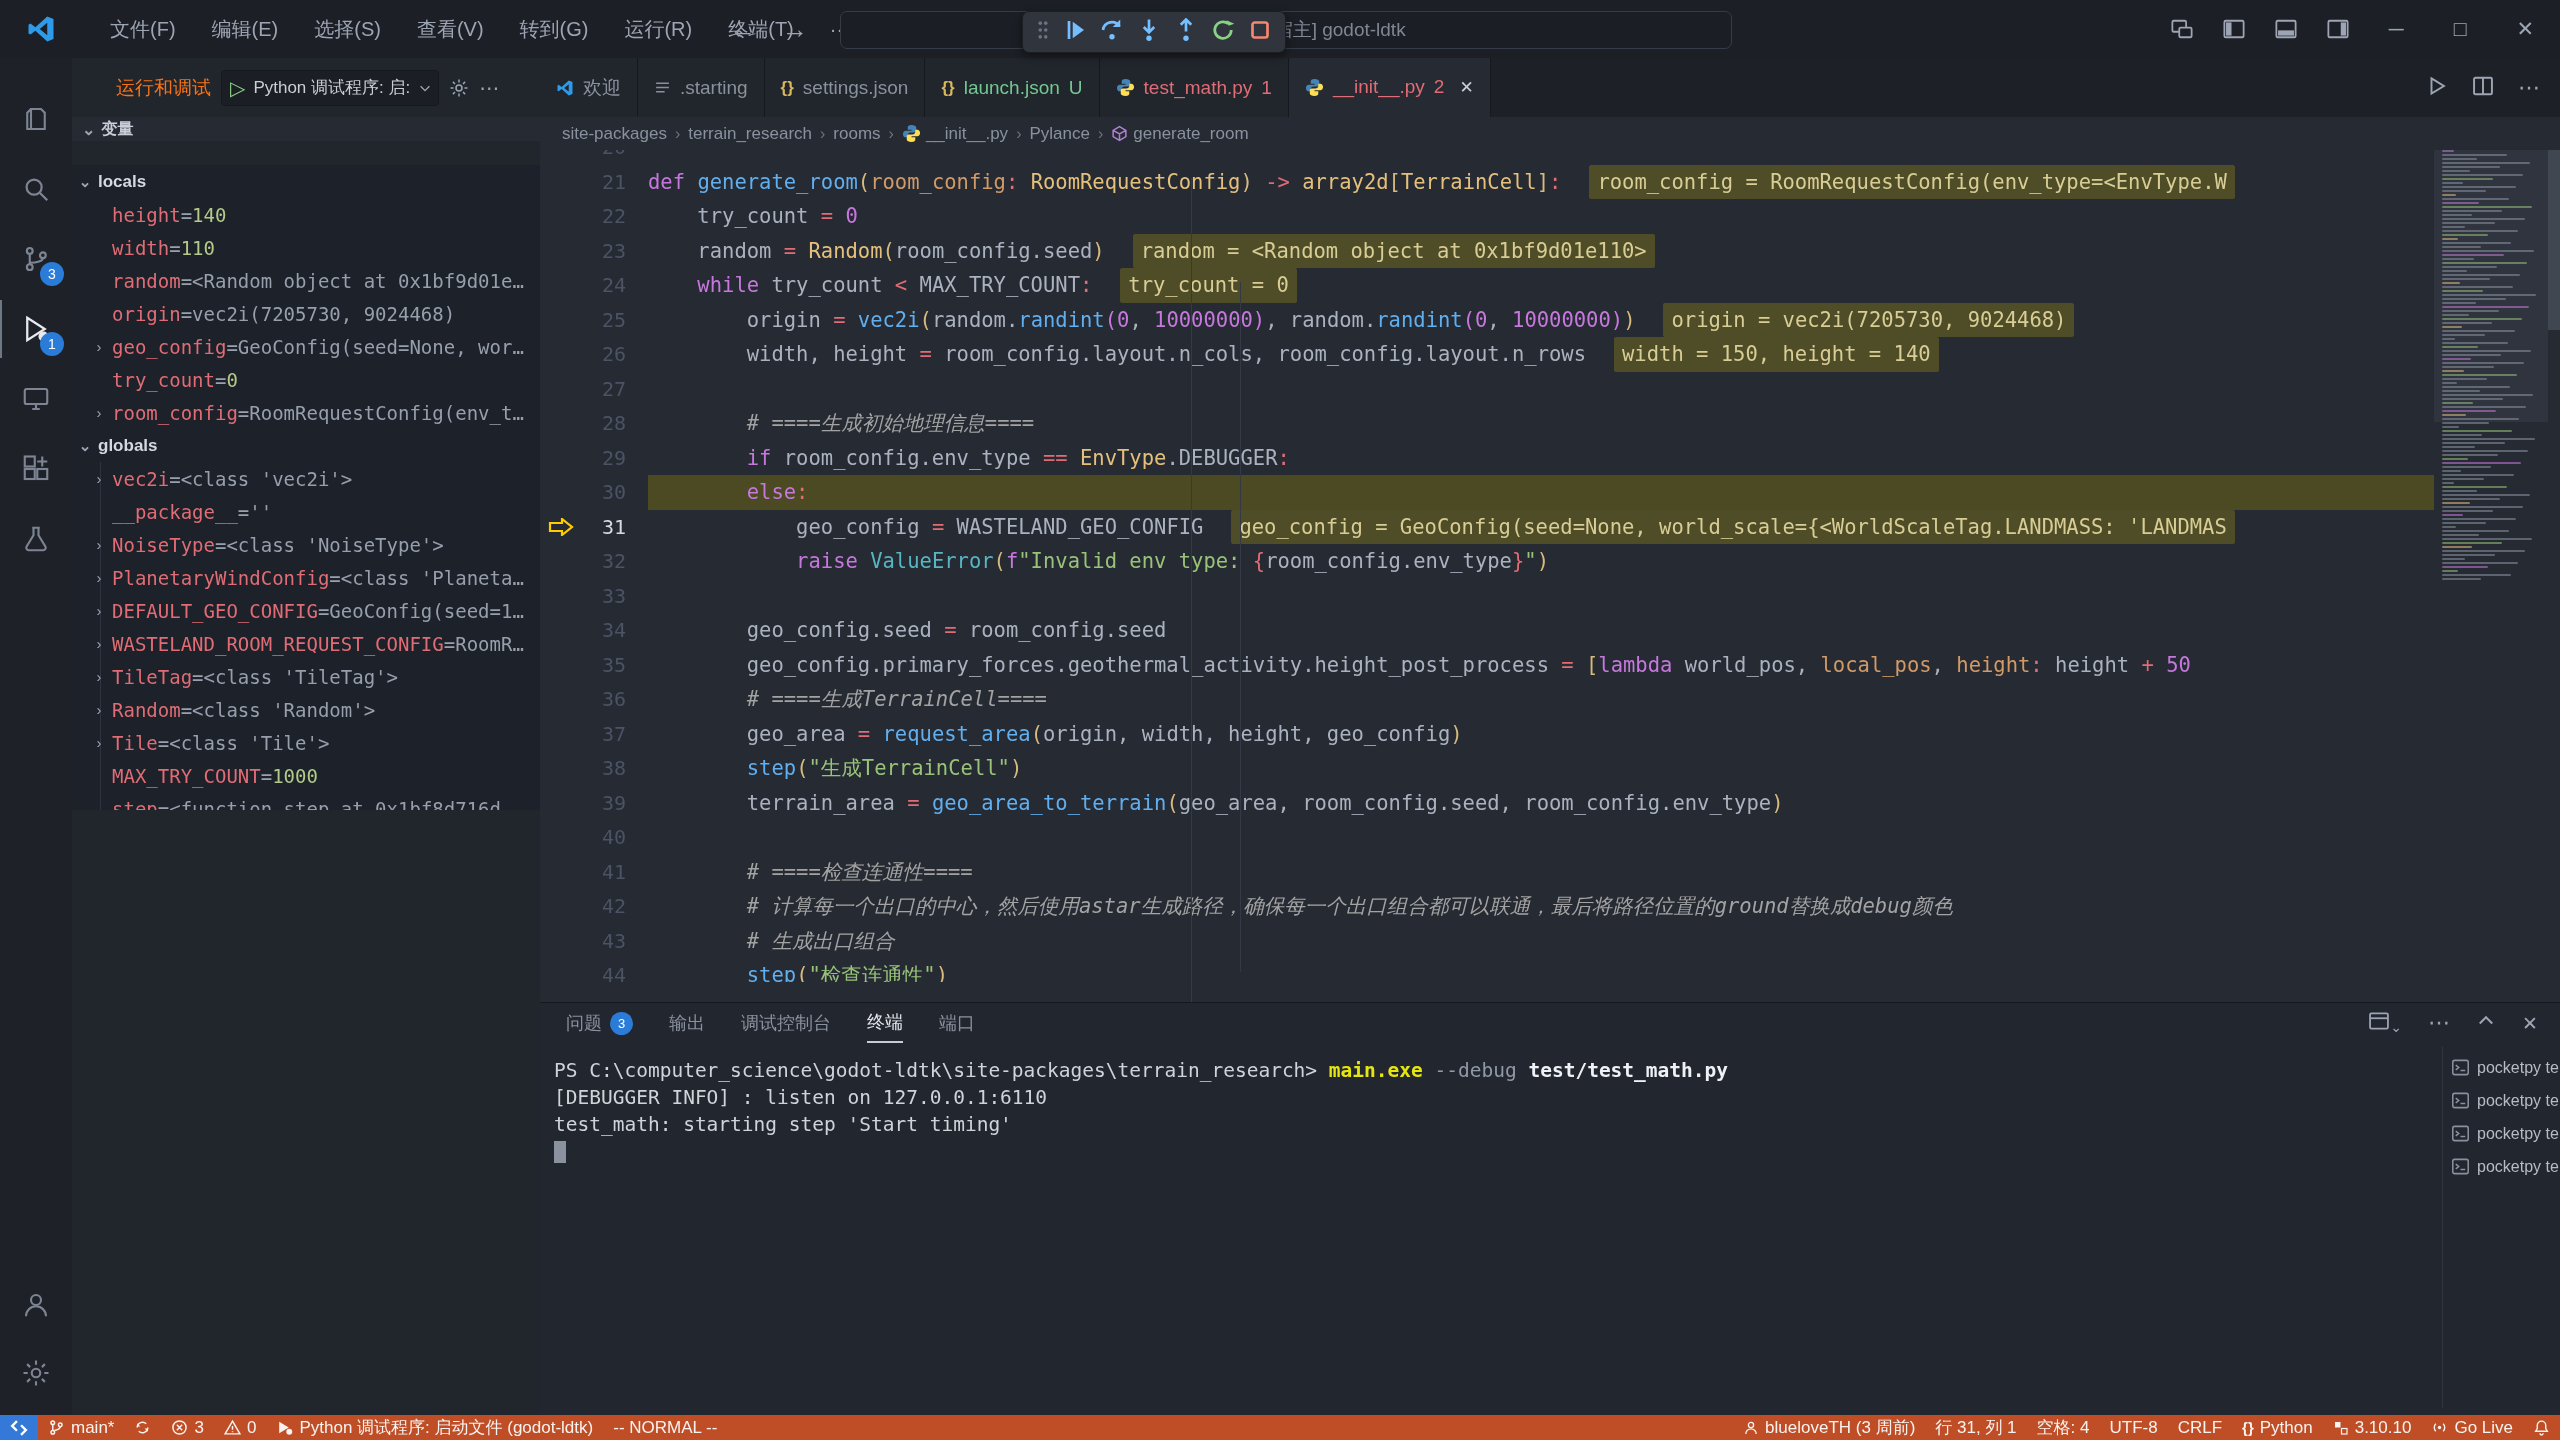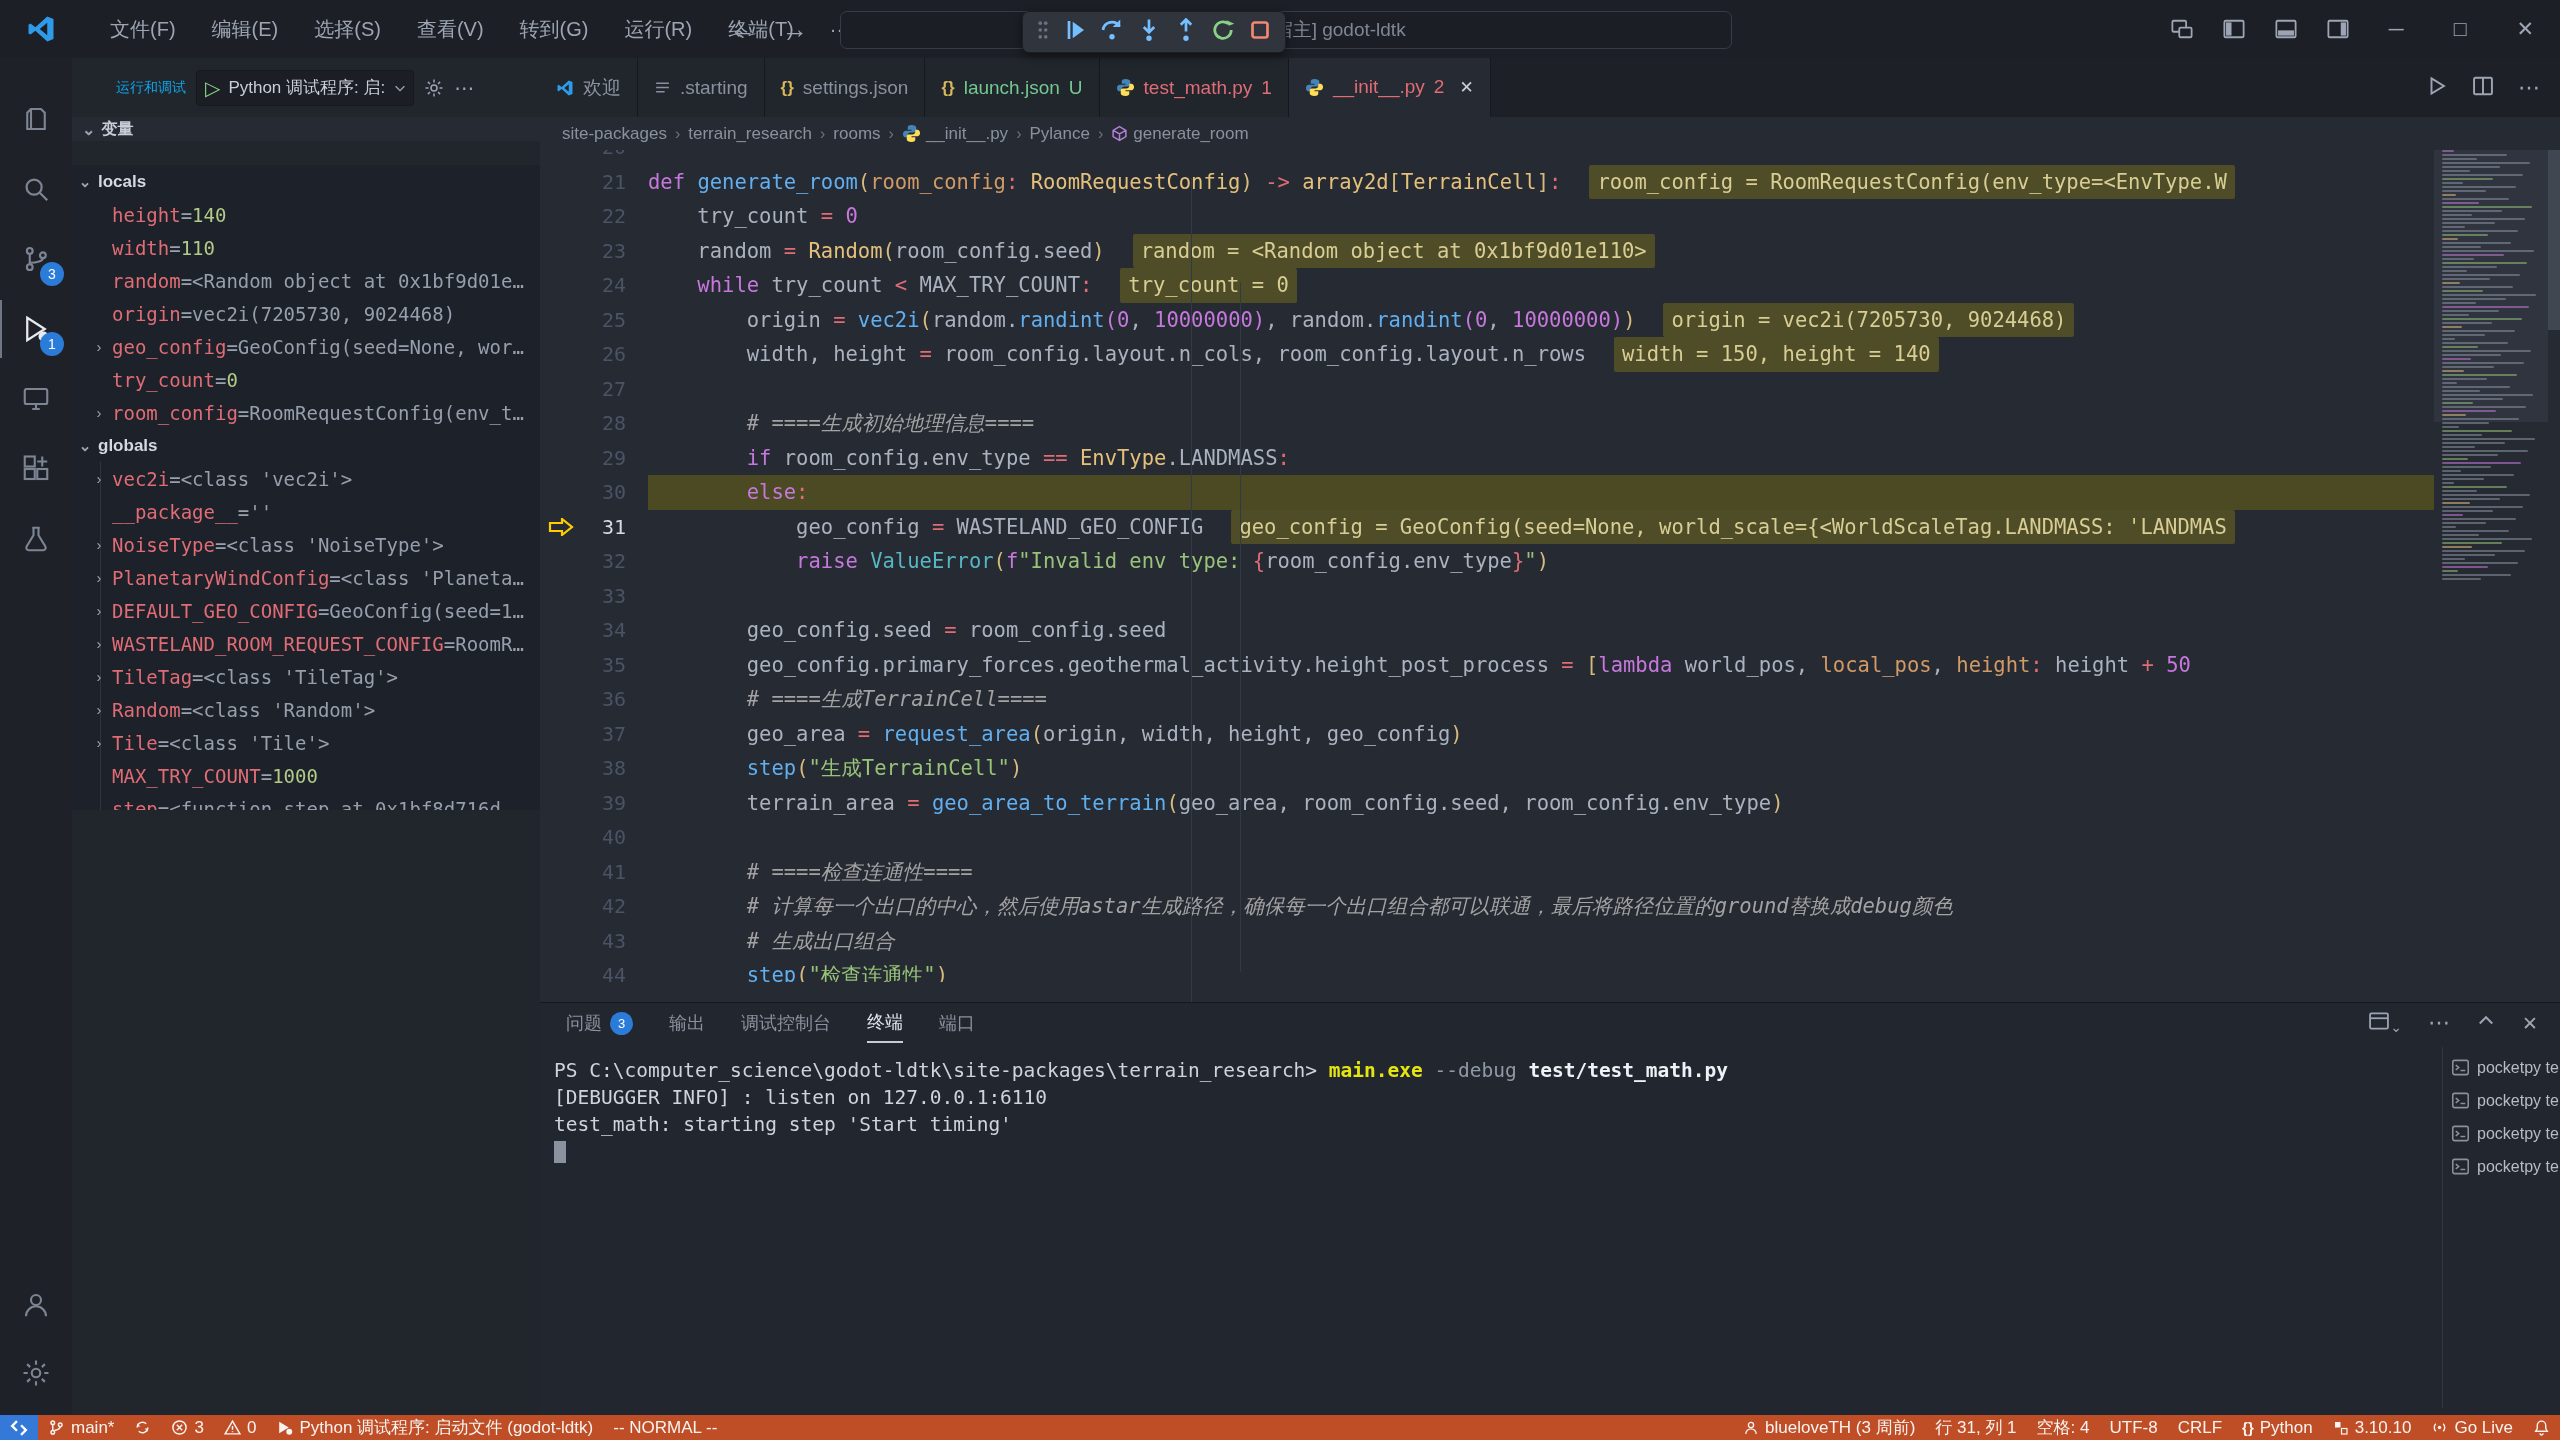--- a/index.html
+++ b/index.html
@@ -22,21 +22,21 @@
           justify-content:space-evenly;z-index:50;}
   
   #activitybar{left:0;top:58px;width:72px;height:1357px;background:#1e2127;border-right:1px solid #15181d;}
   .act-ic{position:absolute;left:0;width:72px;height:58px;display:flex;align-items:center;justify-content:center;color:#7d8594;}
   .act-ic.active{color:#e8eaf0;box-shadow:inset 2px 0 0 #6f7685;}
   .badge{position:absolute;right:8px;bottom:2px;min-width:24px;height:24px;border-radius:12px;background:#2b7cd8;
          color:#fff;font-size:14px;display:flex;align-items:center;justify-content:center;padding:0 4px;box-sizing:border-box;}
   
   #sidebar{left:72px;top:58px;width:468px;height:1357px;background:#21252c;}
   #runheader{left:0;top:0;width:468px;height:59px;display:flex;align-items:center;gap:10px;padding-left:44px;box-sizing:border-box;}
-  #runheader .rh-label{font-size:14px;color:#0ea5e9;white-space:nowrap;}
+  #runheader .rh-label{font-size:19px;color:#f97316;white-space:nowrap;}
   #runcombo{display:flex;align-items:center;height:34px;background:#1b1e24;border:1px solid #15181d;border-radius:4px;overflow:hidden;}
   #runcombo .play{padding:0 8px;color:#89d185;font-size:20px;}
   #runcombo .cfg{font-size:17px;color:#c9ced8;max-width:170px;white-space:nowrap;overflow:hidden;padding-right:2px;}
   #runcombo .chev{padding:0 6px;color:#9da5b4;}
   .sec-hd{position:relative;width:468px;height:24px;background:#262a32;display:flex;align-items:center;gap:6px;
           padding-left:10px;box-sizing:border-box;font-size:16px;font-weight:bold;color:#c9ced8;}
   .sec-hd .chev{color:#9da5b4;}
   .sec-bd{position:relative;width:468px;background:#1d2129;overflow:hidden;}
   
   .vrow{position:relative;height:33px;display:flex;align-items:center;white-space:nowrap;
@@ -597,21 +597,21 @@
       <div id="codearea" class="abs" style="top: -20px;">
           <div class="cline"></div>
           <div class="cline"><span class="tk-kw">def</span><span class="tk-tx"> </span><span class="tk-fn">generate_room</span><span class="tk-b1">(</span><span class="tk-pm">room_config</span><span class="tk-op">:</span><span class="tk-tx"> </span><span class="tk-ty">RoomRequestConfig</span><span class="tk-b1">)</span><span class="tk-tx"> </span><span class="tk-op">-&gt;</span><span class="tk-tx"> </span><span class="tk-ty">array2d</span><span class="tk-b1">[</span><span class="tk-ty">TerrainCell</span><span class="tk-b1">]</span><span class="tk-op">:</span><span class="hint">room_config = RoomRequestConfig(env_type=&lt;EnvType.W</span></div>
           <div class="cline"><span class="tk-tx">    try_count </span><span class="tk-op">=</span><span class="tk-tx"> </span><span class="tk-nm">0</span></div>
           <div class="cline"><span class="tk-tx">    random </span><span class="tk-op">=</span><span class="tk-tx"> </span><span class="tk-ty">Random</span><span class="tk-b1">(</span><span class="tk-tx">room_config.seed</span><span class="tk-b1">)</span><span class="hint">random = &lt;Random object at 0x1bf9d01e110&gt;</span></div>
           <div class="cline"><span class="tk-kw">    while</span><span class="tk-tx"> try_count </span><span class="tk-op">&lt;</span><span class="tk-tx"> MAX_TRY_COUNT</span><span class="tk-op">:</span><span class="hint">try_count = 0</span></div>
           <div class="cline"><span class="tk-tx">        origin </span><span class="tk-op">=</span><span class="tk-tx"> </span><span class="tk-fn">vec2i</span><span class="tk-b1">(</span><span class="tk-tx">random.</span><span class="tk-fn">randint</span><span class="tk-b2">(</span><span class="tk-nm">0</span><span class="tk-tx">, </span><span class="tk-nm">10000000</span><span class="tk-b2">)</span><span class="tk-tx">, random.</span><span class="tk-fn">randint</span><span class="tk-b2">(</span><span class="tk-nm">0</span><span class="tk-tx">, </span><span class="tk-nm">10000000</span><span class="tk-b2">)</span><span class="tk-b1">)</span><span class="hint">origin = vec2i(7205730, 9024468)</span></div>
           <div class="cline"><span class="tk-tx">        width, height </span><span class="tk-op">=</span><span class="tk-tx"> room_config.layout.n_cols, room_config.layout.n_rows</span><span class="hint">width = 150, height = 140</span></div>
           <div class="cline"></div>
           <div class="cline"><span class="tk-cm">        # ====生成初始地理信息====</span></div>
-          <div class="cline"><span class="tk-kw">        if</span><span class="tk-tx"> room_config.env_type </span><span class="tk-op">==</span><span class="tk-tx"> </span><span class="tk-ty">EnvType</span><span class="tk-tx">.LANDMASS</span><span class="tk-op">:</span></div>
+          <div class="cline"><span class="tk-kw">        if</span><span class="tk-tx"> room_config.env_type </span><span class="tk-op">==</span><span class="tk-tx"> </span><span class="tk-ty">EnvType</span><span class="tk-tx">.DEBUGGER</span><span class="tk-op">:</span></div>
           <div class="cline cur"><span class="tk-kw">        else</span><span class="tk-op">:</span></div>
           <div class="cline"><span class="tk-tx">            geo_config </span><span class="tk-op">=</span><span class="tk-tx"> WASTELAND_GEO_CONFIG</span><span class="hint">geo_config = GeoConfig(seed=None, world_scale={&lt;WorldScaleTag.LANDMASS: 'LANDMAS</span></div>
           <div class="cline"><span class="tk-kw">            raise</span><span class="tk-tx"> </span><span class="tk-cy">ValueError</span><span class="tk-b1">(</span><span class="tk-kw">f</span><span class="tk-st">"Invalid env type: </span><span class="tk-op">{</span><span class="tk-tx">room_config.env_type</span><span class="tk-op">}</span><span class="tk-st">"</span><span class="tk-b1">)</span></div>
           <div class="cline"></div>
           <div class="cline"><span class="tk-tx">        geo_config.seed </span><span class="tk-op">=</span><span class="tk-tx"> room_config.seed</span></div>
           <div class="cline"><span class="tk-tx">        geo_config.primary_forces.geothermal_activity.height_post_process </span><span class="tk-op">=</span><span class="tk-tx"> </span><span class="tk-b1">[</span><span class="tk-kw">lambda</span><span class="tk-tx"> world_pos, </span><span class="tk-pm">local_pos</span><span class="tk-tx">, </span><span class="tk-pm">height</span><span class="tk-op">:</span><span class="tk-tx"> height </span><span class="tk-op">+</span><span class="tk-tx"> </span><span class="tk-nm">50</span></div>
           <div class="cline"><span class="tk-cm">        # ====生成TerrainCell====</span></div>
           <div class="cline"><span class="tk-tx">        geo_area </span><span class="tk-op">=</span><span class="tk-tx"> </span><span class="tk-fn">request_area</span><span class="tk-b1">(</span><span class="tk-tx">origin, width, height, geo_config</span><span class="tk-b1">)</span></div>
           <div class="cline"><span class="tk-tx">        </span><span class="tk-fn">step</span><span class="tk-b1">(</span><span class="tk-st">"生成TerrainCell"</span><span class="tk-b1">)</span></div>
           <div class="cline"><span class="tk-tx">        terrain_area </span><span class="tk-op">=</span><span class="tk-tx"> </span><span class="tk-fn">geo_area_to_terrain</span><span class="tk-b1">(</span><span class="tk-tx">geo_area, room_config.seed, room_config.env_type</span><span class="tk-b1">)</span></div>

